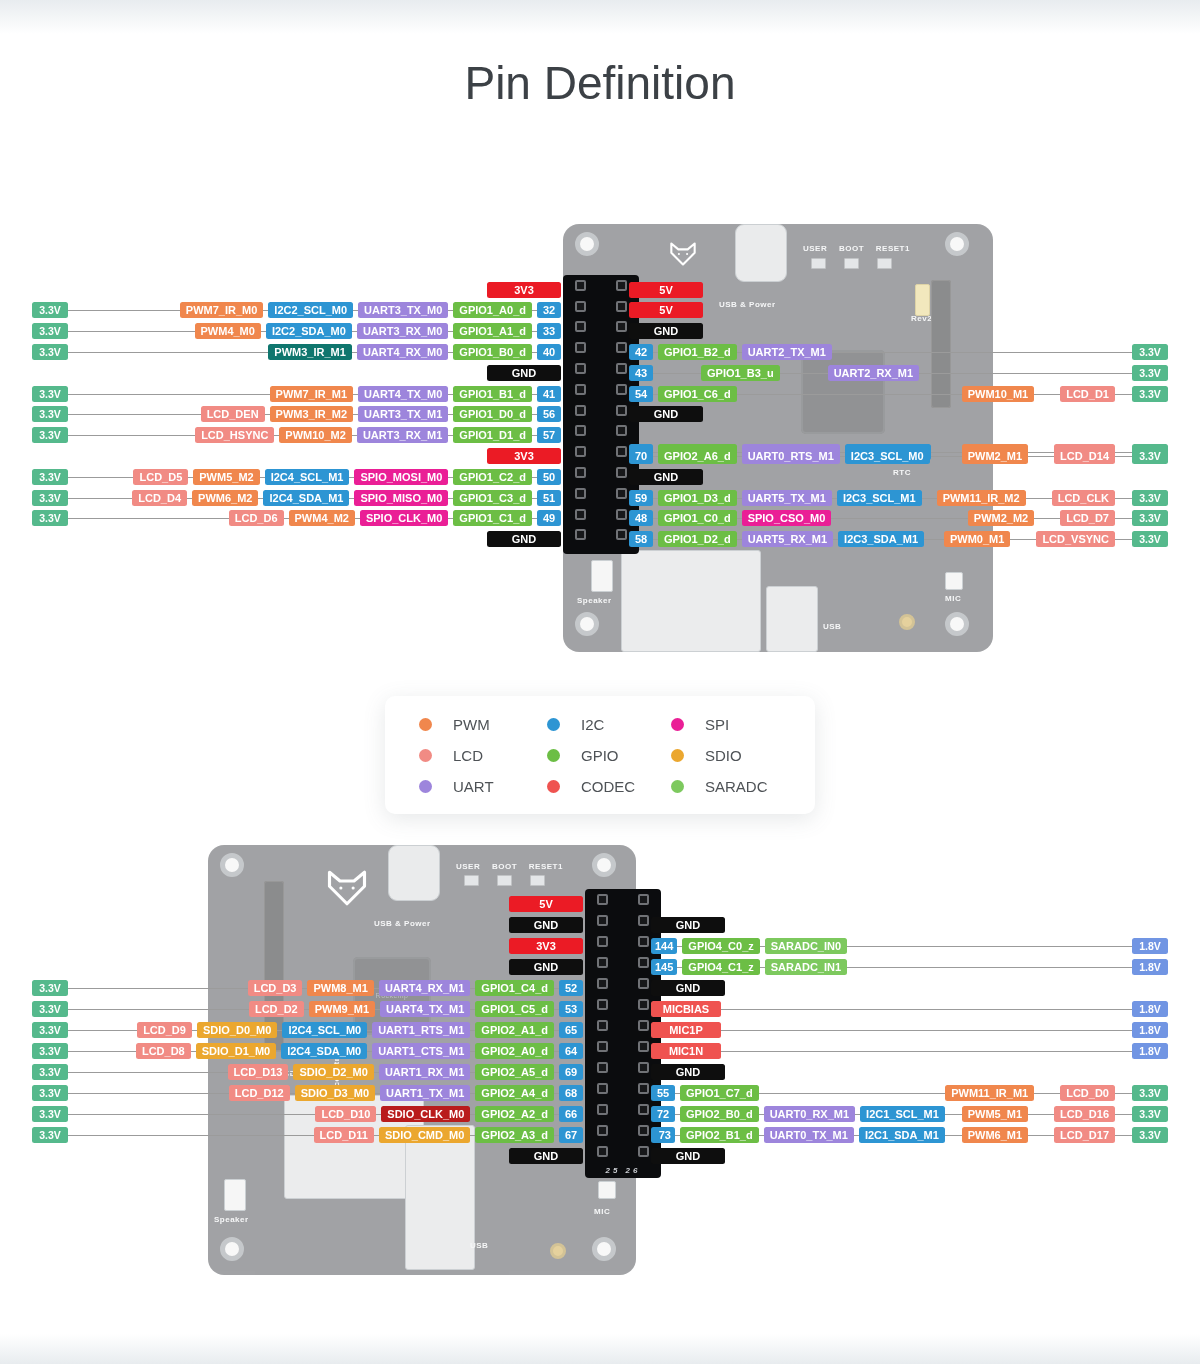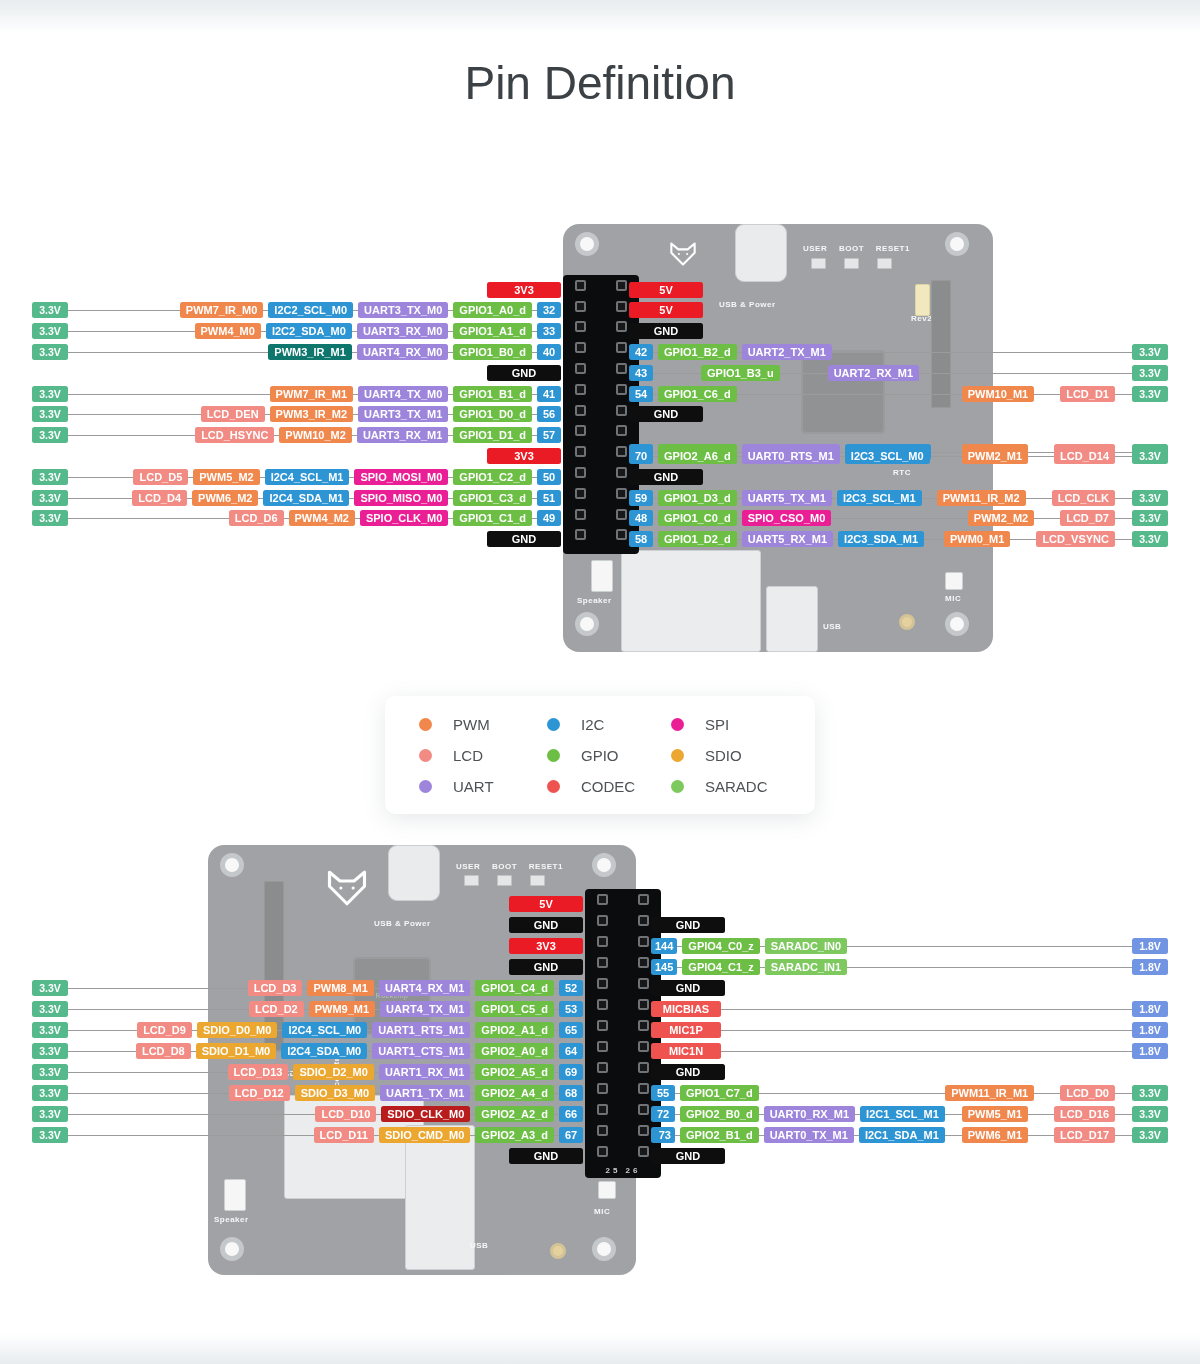--- a/index.html
+++ b/index.html
@@ -20,21 +20,21 @@
   .btnrow i{width:15px;height:11px;background:#caced2;border:1px solid #85898d;border-radius:1px;}
   .chip{background:#26282b;border-radius:5px;box-shadow:inset 0 0 0 2px #36393d;}
   .chiptext{position:absolute;width:100%;text-align:center;color:#7c838a;font-size:7px;top:50%;margin-top:-4px;letter-spacing:.5px;}
   .vpins{background:#1a1b1d;border-radius:3px;box-shadow:inset 0 0 0 1px #333;}
   .ant{width:16px;height:16px;border-radius:50%;background:#cda53e;border:3px solid #a9882f;}
   .smallbox{background:#efefef;border:1px solid #99a2a8;border-radius:2px;}
   .ycomp{background:#e6d27e;border:1px solid #bfa84f;border-radius:2px;}
   .rot{transform:rotate(-90deg);transform-origin:left top;}
 
   
-  .strip{position:absolute;width:76px;background:#0b0c0e;border-radius:4px;z-index:1;}
+  .strip{position:absolute;width:76px;background:#0b0c0e;border-radius:4px;z-index:1;font-style:italic;}
   .strip-row{display:flex;justify-content:space-between;align-items:center;padding:0 12px;}
   .hole{width:11px;height:11px;background:#17181a;border:2px solid #707276;border-radius:2px;}
   .strip-label{position:absolute;bottom:3px;left:0;width:100%;text-align:center;color:#c9ccd0;font-size:8px;letter-spacing:3px;font-weight:700;}
 
   
   .rows{position:absolute;z-index:2;}
   .pin-row{position:absolute;left:0;right:0;height:21px;display:flex;align-items:center;gap:5px;}
   .pin-row.left.power-row{justify-content:flex-end;}
   .wire{position:absolute;left:2px;right:2px;top:50%;height:1px;background:#9b9b9b;z-index:0;}
   .badge{position:relative;z-index:1;height:16px;line-height:16px;padding:0 6px;border-radius:2.5px;font-size:11px;font-weight:700;color:#fff;white-space:nowrap;}

